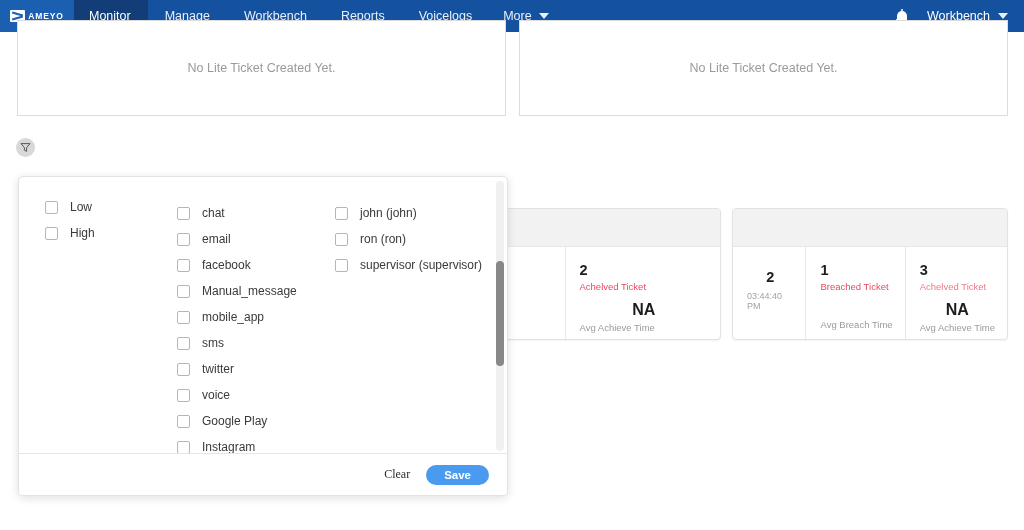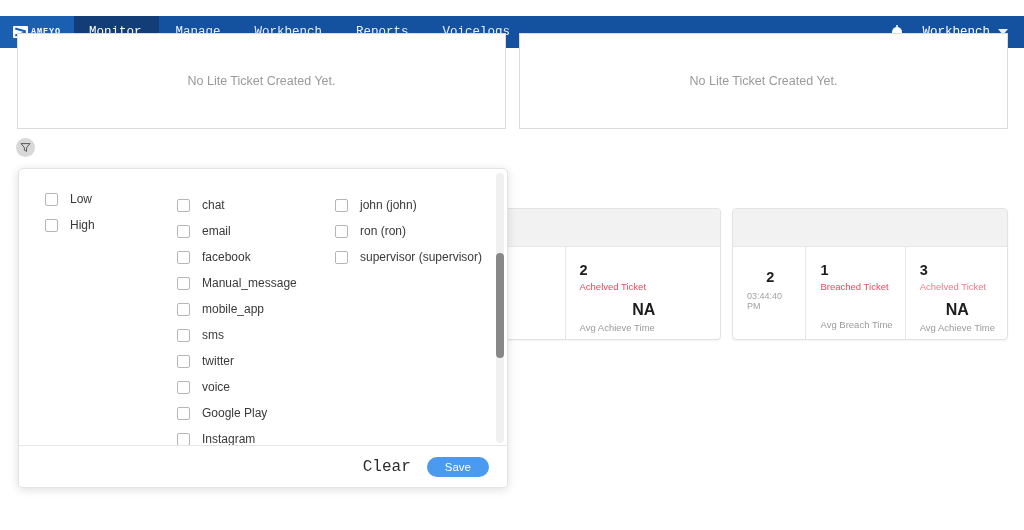--- a/index.html
+++ b/index.html
@@ -8,27 +8,26 @@
     height: 530px;
     overflow: hidden;
     background: #ffffff;
     font-family: "Liberation Sans", sans-serif;
     -webkit-font-smoothing: antialiased;
   }
 
   
   .navbar {
     position: absolute;
-    top: 16px; left: 0;
+    top: 0; left: 0;
     width: 1024px;
     height: 32px;
     background: #14529f;
     display: flex;
     align-items: stretch;
-    font-family: Liberation Mono, monospace;
   }
   .logo-box {
     width: 74px;
     height: 32px;
     background: #1a5fb0;
     display: flex;
     align-items: center;
     justify-content: center;
     flex: 0 0 auto;
   }
@@ -100,21 +99,21 @@
   }
   .user-wrap {
     display: flex; align-items: center; gap: 8px;
     padding: 0 16px 0 6px; cursor: pointer;
   }
   .user-wrap .uname { color: #ffffff; font-size: 12.5px; }
 
   
   .top-panels {
     position: absolute;
-    top: 33px; left: 0;
+    top: 20px; left: 0;
     width: 1024px;
     height: 98px;
   }
   .empty-panel {
     position: absolute;
     top: 0;
     height: 96px;
     border: 1px solid #dcdcdc;
     background: #ffffff;
     display: flex;
@@ -203,21 +202,21 @@
     color: #a2a2a2;
     margin-top: 5px;
   }
 
   #card-a { left: 409px; width: 312px; }
   #card-b { left: 732px; width: 276px; }
 
   
   .filter-panel {
     position: absolute;
-    left: 18px; top: 168px;
+    left: 18px; top: 176px;
     width: 490px;
     height: 320px;
     background: #ffffff;
     border: 1px solid #e3e3e3;
     border-radius: 5px;
     box-shadow: 0 2px 10px rgba(0,0,0,0.13);
     overflow: hidden;
   }
   .filter-body {
     position: relative;
@@ -275,56 +274,61 @@
     height: 42px;
     border-top: 1px solid #e6e6e6;
     display: flex;
     align-items: center;
     justify-content: flex-end;
     padding-right: 18px;
     gap: 14px;
     background: #ffffff;
   }
   .btn-clear {
-    font-size: 16px;
+    font-size: 12px;
     color: #2b2b2b;
     background: none;
     border: none;
     cursor: pointer;
-    font-family: Liberation Mono, monospace;
+    font-family: Liberation Serif, serif;
     padding: 3px 2px;
   }
   .btn-save {
     font-size: 11.5px;
     color: #ffffff;
     background: #4a9bf0;
     border: none;
     border-radius: 11px;
     padding: 4px 18px;
     cursor: pointer;
     font-family: "Liberation Sans", sans-serif;
+    font-weight: bold;
   }
 </style>
 </head>
 <body>
 
 <div class="navbar">
   <div class="logo-box">
     <div class="logo-inner">
       <span class="logo-mark"></span>
       <span class="logo-text">AMEYO</span>
     </div>
   </div>
 
   <div class="nav-items">
     <div class="nav-item active">Monitor</div>
     <div class="nav-item">Manage</div>
     <div class="nav-item">Workbench</div>
     <div class="nav-item">Reports</div>
     <div class="nav-item">Voicelogs</div>
+    <div class="nav-more">
+      <span class="lbl">More</span>
+      <span class="chev"></span>
+    </div>
   </div>
 
   <div class="nav-spacer"></div>
 
   <div class="bell-wrap">
     <span class="bell">
       <span class="top"></span>
         <span class="body"></span>
         <span class="base"></span>
         <span class="clap"></span>

